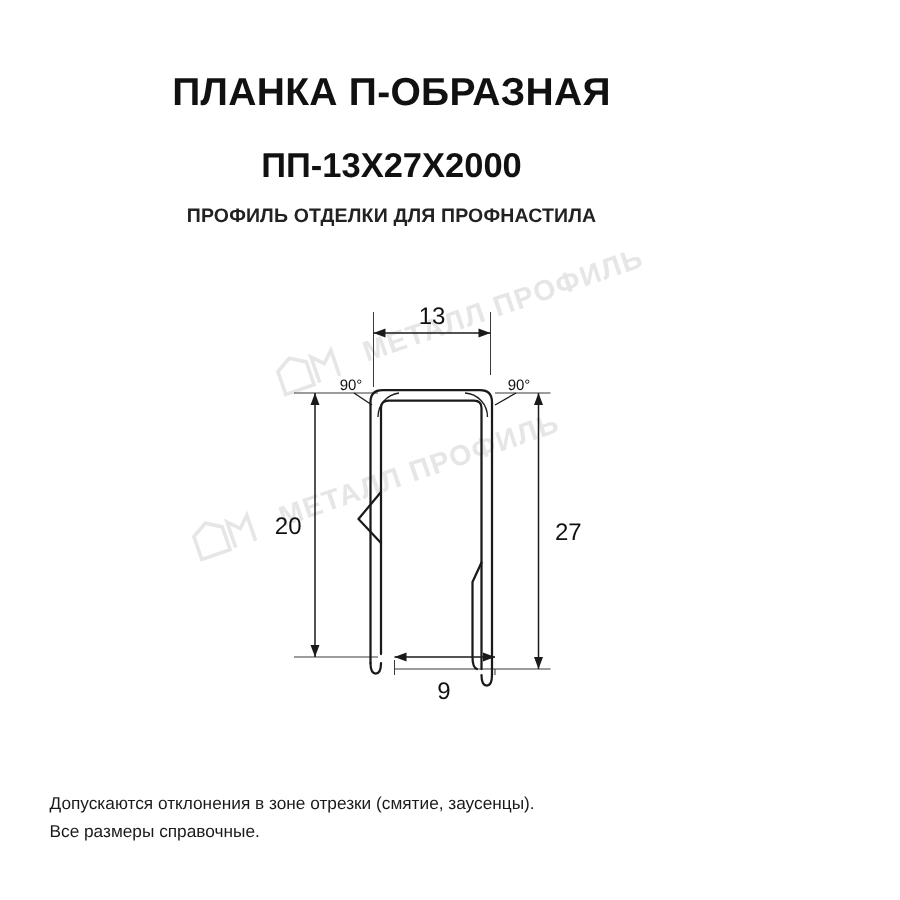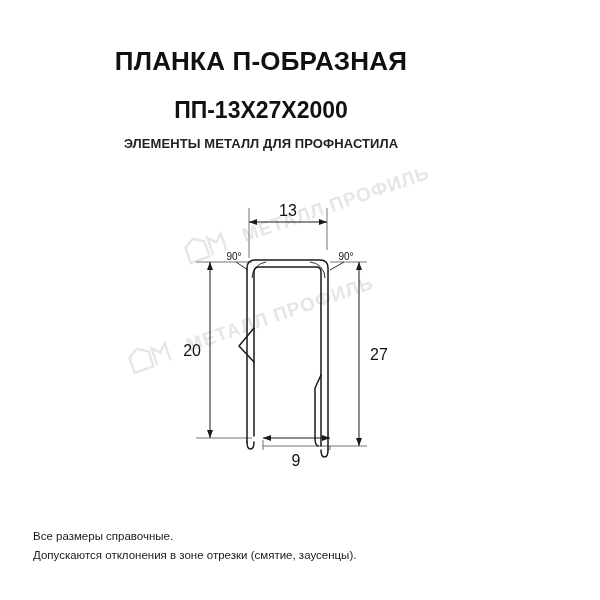--- a/index.html
+++ b/index.html
@@ -91,21 +91,21 @@
   .footer div { white-space: nowrap; }
 </style>
 </head>
 <body>
 
 <div class="page">
 
   <div class="header">
     <div class="title-main">ПЛАНКА П-ОБРАЗНАЯ</div>
     <div class="title-sub">ПП-13Х27Х2000</div>
-    <div class="title-caption">ЭЛЕМЕНТЫ МЕТАЛЛ ДЛЯ ПРОФНАСТИЛА</div>
+    <div class="title-caption">ПРОФИЛЬ ОТДЕЛКИ ДЛЯ ПРОФНАСТИЛА</div>
   </div>
 
   <div class="watermark wm1">
     <span class="wm-logo">
       <svg width="46" height="26" viewBox="0 0 46 26">
         <path d="M2 24 L2 8 L12 2 L22 8 L22 24 Z" fill="none" stroke="#e6e6e6" stroke-width="2.4"></path>
         <path d="M26 24 L26 6 L33 13 L40 6 L40 24" fill="none" stroke="#e6e6e6" stroke-width="2.4"></path>
       </svg>
     </span>
     <span class="wm-text">МЕТАЛЛ ПРОФИЛЬ</span>
@@ -201,17 +201,17 @@
         <text x="370" y="210" font-size="16" text-anchor="start">27</text>
         <text x="296" y="316" font-size="16" text-anchor="middle">9</text>
         <text x="234" y="110" font-size="10" text-anchor="middle">90°</text>
         <text x="346" y="110" font-size="10" text-anchor="middle">90°</text>
       </g>
 
     </svg>
   </div>
 
   <div class="footer">
+    <div>Допускаются отклонения в зоне отрезки (смятие, заусенцы).</div>
     <div>Все размеры справочные.</div>
-    <div>Допускаются отклонения в зоне отрезки (смятие, заусенцы).</div>
   </div>
 
 </div>
 
 </body></html>

